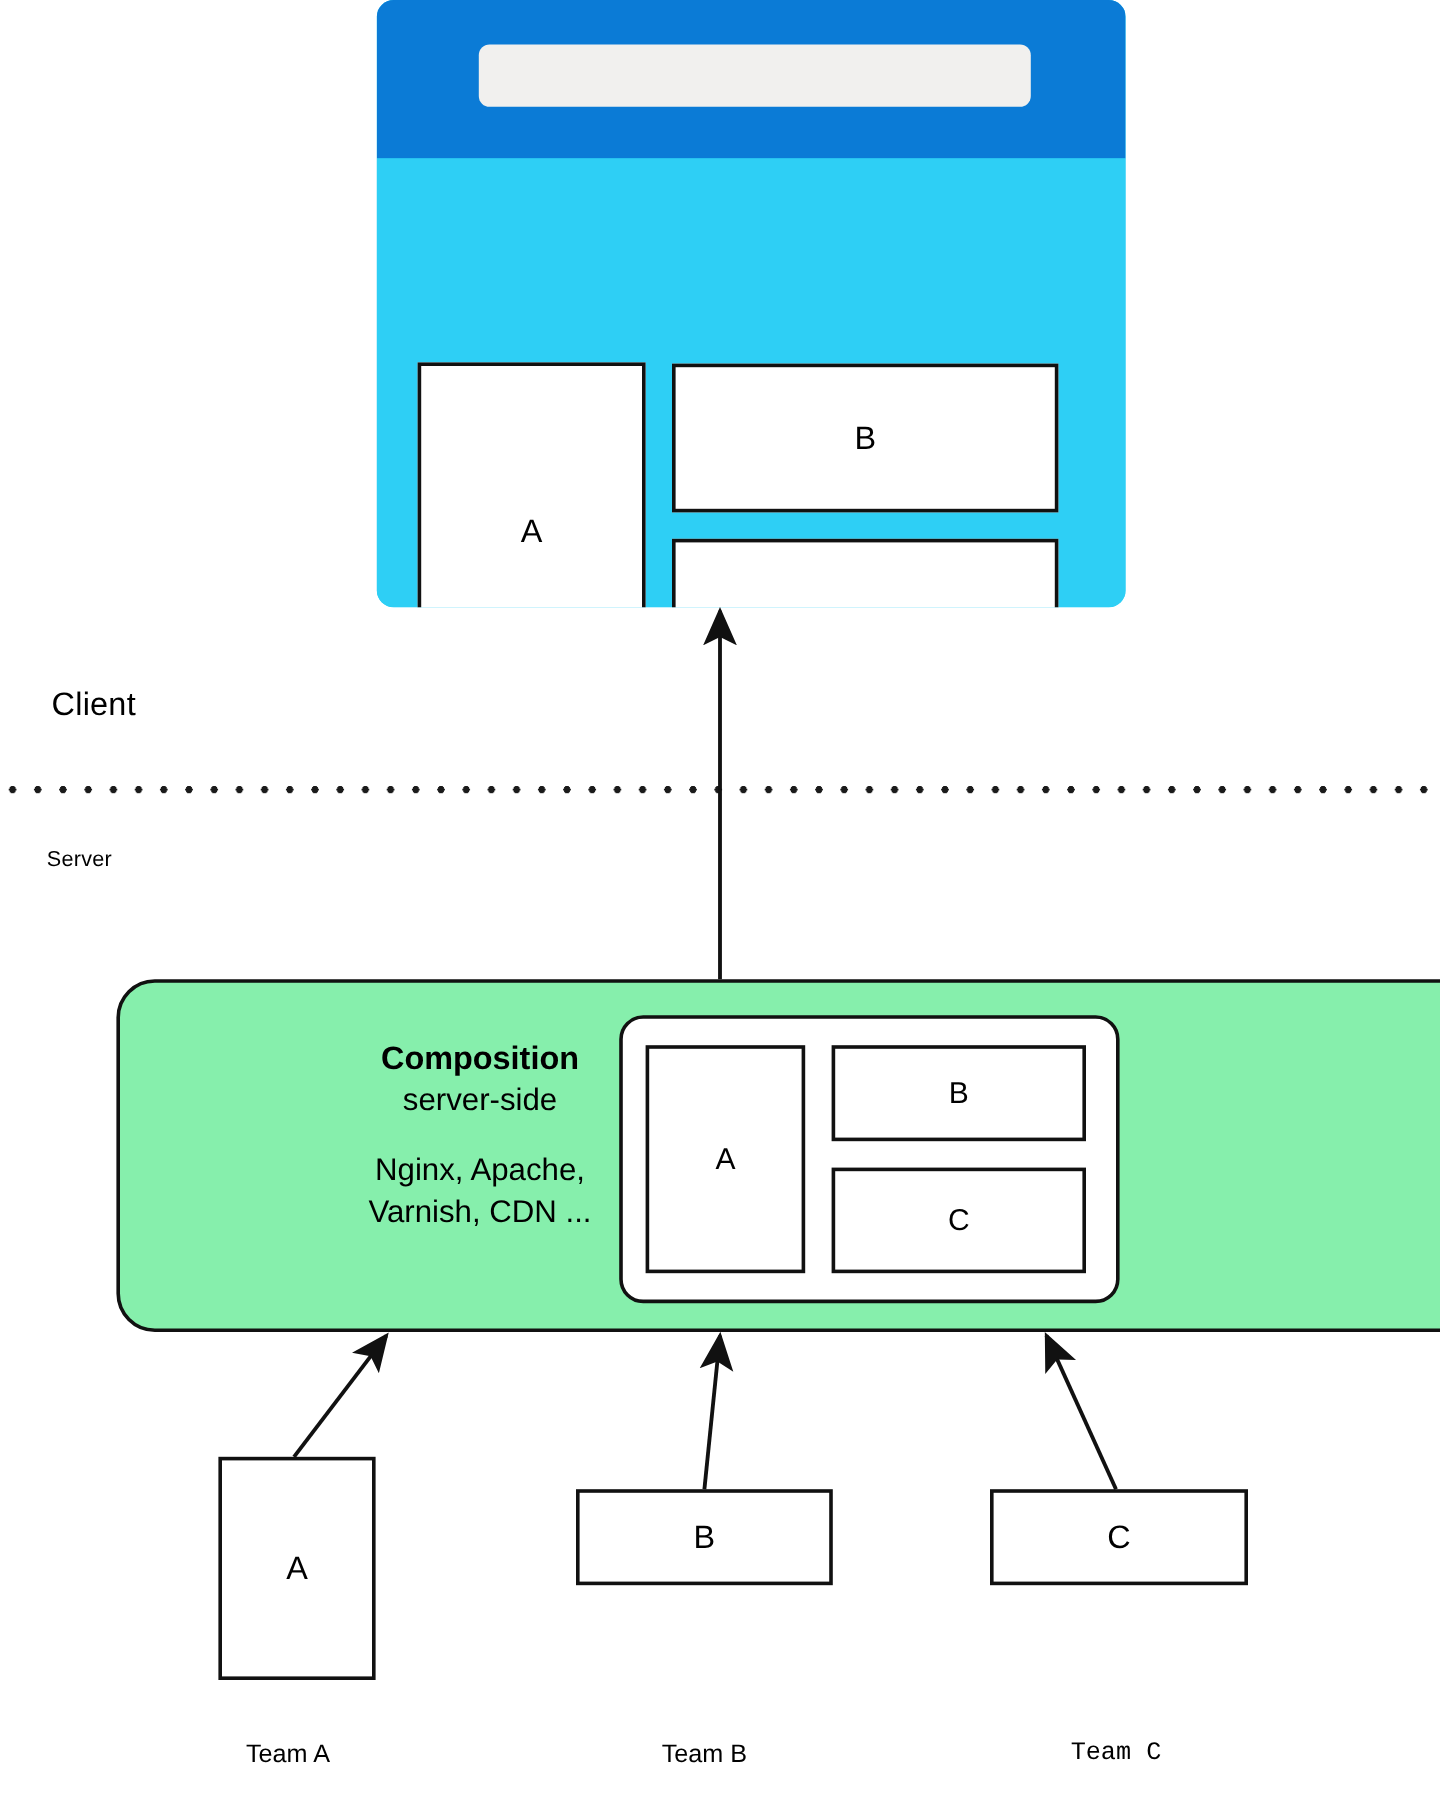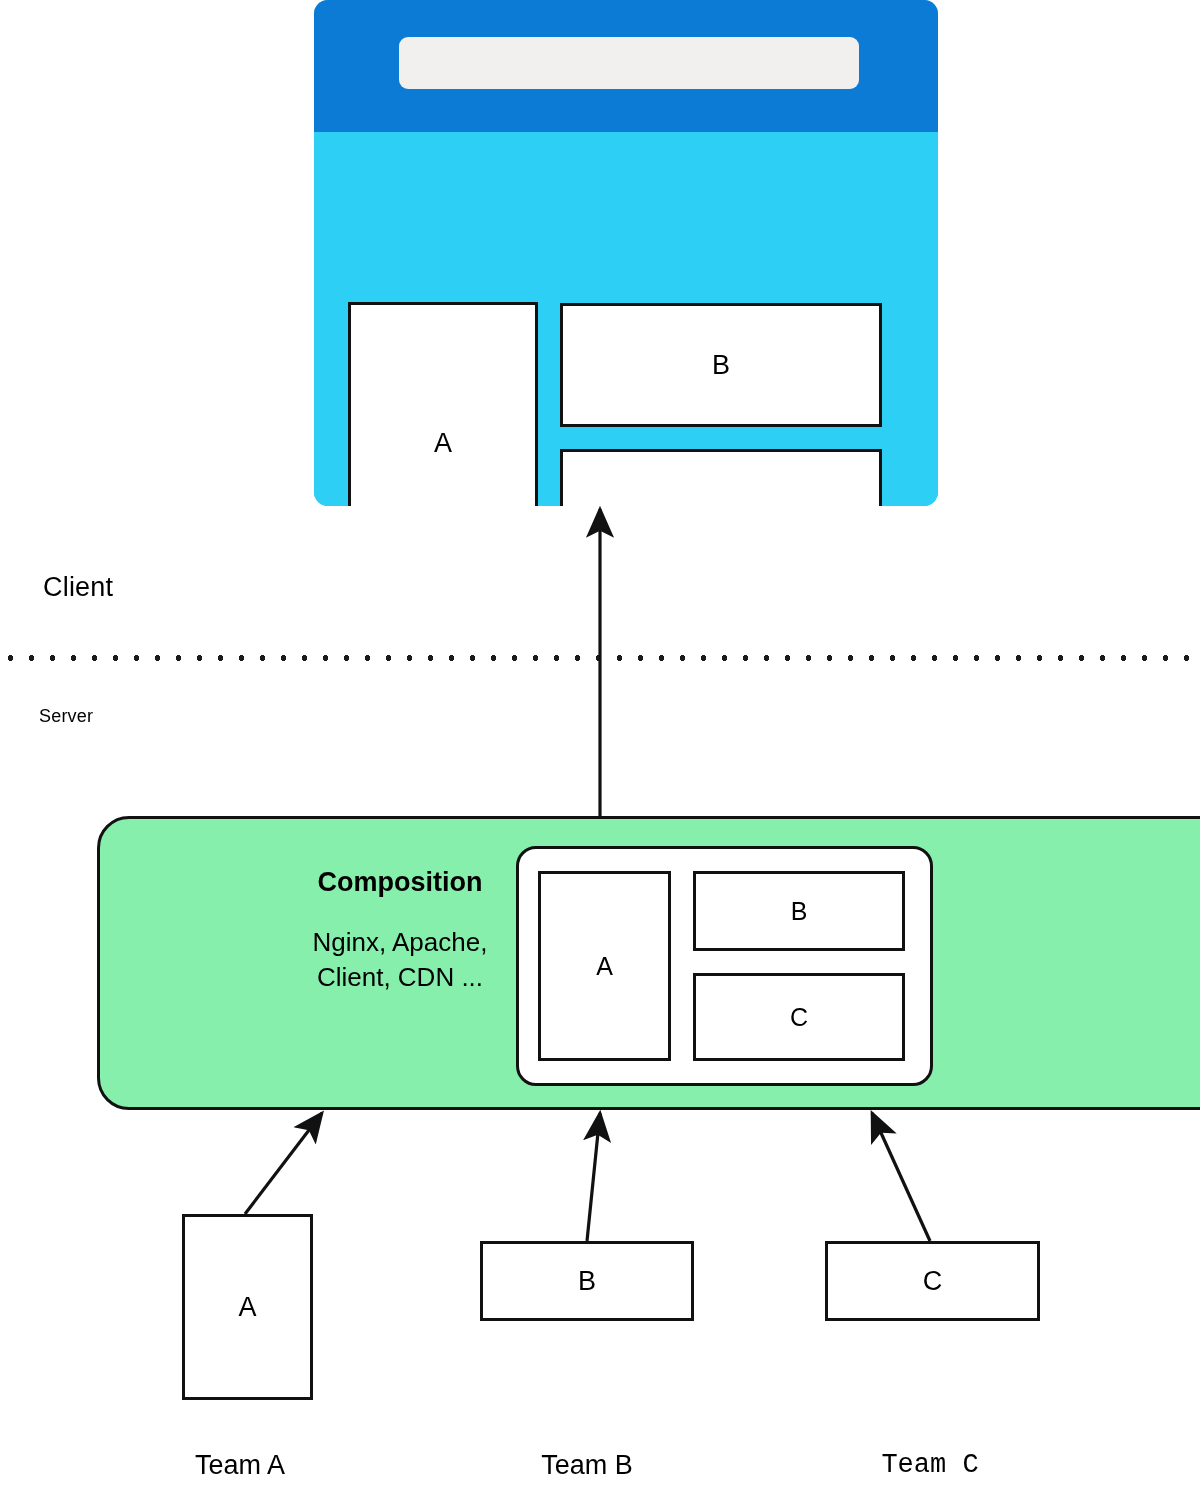--- a/index.html
+++ b/index.html
@@ -159,21 +159,21 @@
     align-items: center;
     justify-content: center;
     font-size: 27px;
   }
   .team-box-a { left: 182px; top: 1214px; width: 131px; height: 186px; }
   .team-box-b { left: 480px; top: 1241px; width: 214px; height: 80px; }
   .team-box-c { left: 825px; top: 1241px; width: 215px; height: 80px; }
 
   .team-label {
     position: absolute;
-    font-size: 27px;
+    font-size: 21px;
     text-align: center;
     width: 220px;
   }
   .team-label-a { left: 130px;  top: 1450px; }
   .team-label-b { left: 477px;  top: 1450px; }
   .team-label-c { left: 820px;  top: 1450px; font-family: Liberation Mono, monospace; }
 
   
   .arrows {
     position: absolute;
@@ -201,23 +201,24 @@
 
   <div class="label-client">Client</div>
 
   <div class="dotted-divider"></div>
 
   <div class="label-server">Server</div>
 
   <div class="server-box">
     <div class="composition-text">
       <span class="composition-title">Composition</span>
+      <span class="composition-sub">server-side</span>
       <span class="composition-tools">
         <span>Nginx, Apache,</span><br>
-        <span>Client, CDN ...</span>
+        <span>Varnish, CDN ...</span>
       </span>
     </div>
 
     <div class="inner-compose">
       <div class="frag frag-a-server">A</div>
       <div class="frag frag-b-server">B</div>
       <div class="frag frag-c-server">C</div>
     </div>
   </div>
 

